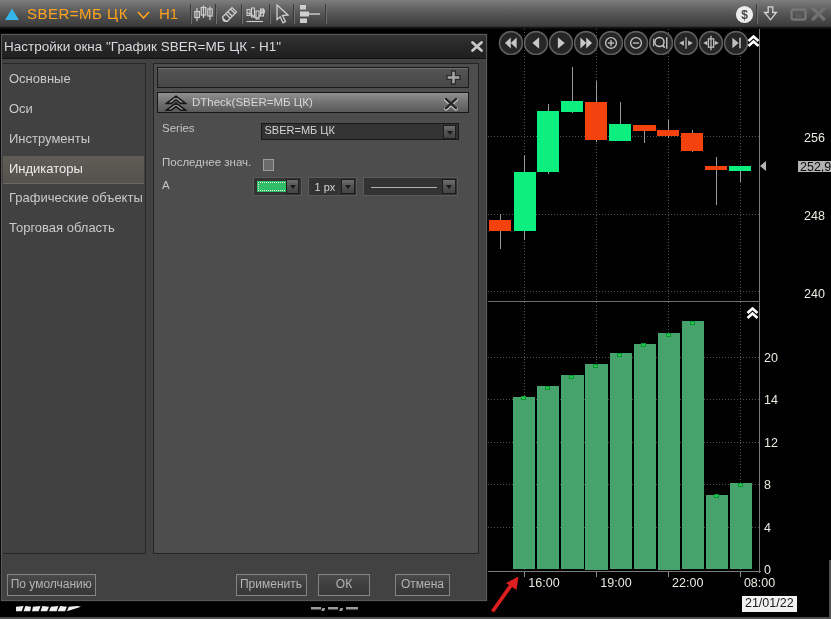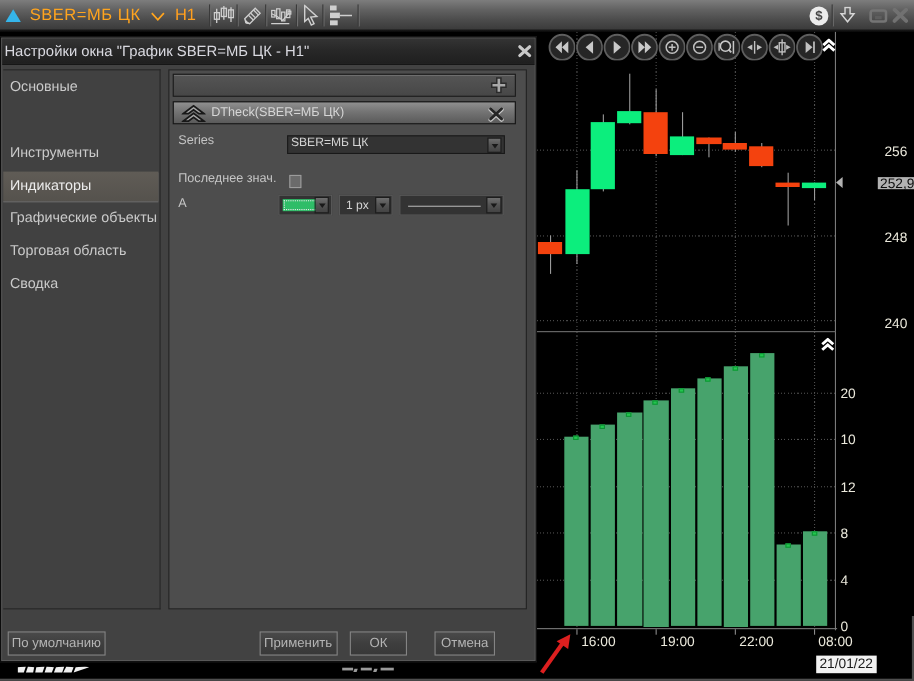--- a/index.html
+++ b/index.html
@@ -253,21 +253,21 @@
     <path d="M1.5,6 L6.5,1.5 L11.5,6" fill="none" stroke="#fff" stroke-width="2.6"></path>
   </svg>
 <svg class="abs" style="left:746px;top:306.5px" width="13" height="13">
     <path d="M1.5,11 L6.5,6.5 L11.5,11" fill="none" stroke="#fff" stroke-width="2.6"></path>
     <path d="M1.5,6 L6.5,1.5 L11.5,6" fill="none" stroke="#fff" stroke-width="2.6"></path>
   </svg>
 <div class="pricelbl" style="top:131.0px">256</div>
 <div class="pricelbl" style="top:208.5px">248</div>
 <div class="pricelbl" style="top:287.0px">240</div>
 <div class="vollbl" style="top:350.5px">20</div>
-<div class="vollbl" style="top:393.0px">10</div>
+<div class="vollbl" style="top:393.0px">14</div>
 <div class="vollbl" style="top:435.5px">12</div>
 <div class="vollbl" style="top:478.0px">8</div>
 <div class="vollbl" style="top:520.5px">4</div>
 <div class="vollbl" style="top:562.5px">0</div>
 <div id="pmarker">
     <span>252,92</span>
   </div>
 <div id="pmarkerarrow"></div>
 <div class="tick" style="left:524.0px"></div>
 <div class="tick" style="left:596.3px"></div>
@@ -287,25 +287,25 @@
       <span>Настройки окна "График SBER=МБ ЦК - H1"</span>
     </div>
 <svg class="abs" style="left:469px;top:6px" width="14" height="13">
 <g stroke="#c9c9c9" stroke-width="2.8" stroke-linecap="round">
 <line x1="2.5" y1="2.5" x2="11.5" y2="10.5"></line>
         <line x1="11.5" y1="2.5" x2="2.5" y2="10.5"></line>
       </g>
     </svg>
 <div id="menu">
 <div class="mitem" style="top:2.1px">Основные</div>
+<div class="mitem" style="top:31.9px">Оси</div>
 <div class="mitem" style="top:61.7px">Инструменты</div>
 <div class="mitem" style="top:121.3px">Графические объекты</div>
 <div class="mitem msel" style="top:91.5px">Индикаторы</div>
 <div class="mitem" style="top:151.1px">Торговая область</div>
-<div class="mitem" style="top:180.9px">Сводка</div>
 </div>
 <div id="panel">
 <div id="topstrip"></div>
 <svg class="abs" style="left:292.5px;top:5.5px" width="15" height="15">
 <path d="M5.6,1 L9.4,1 L9.4,5.6 L14,5.6 L14,9.4 L9.4,9.4 L9.4,14 L5.6,14 L5.6,9.4 L1,9.4 L1,5.6 L5.6,5.6 Z" fill="#a8a8a8" stroke="#2b2b2b" stroke-width="1.4"></path>
       </svg>
 <div id="indhdr">
         <div class="txt">DTheck(SBER=МБ ЦК)</div>
       </div>
 <svg class="abs" style="left:11px;top:31px" width="22" height="16">

